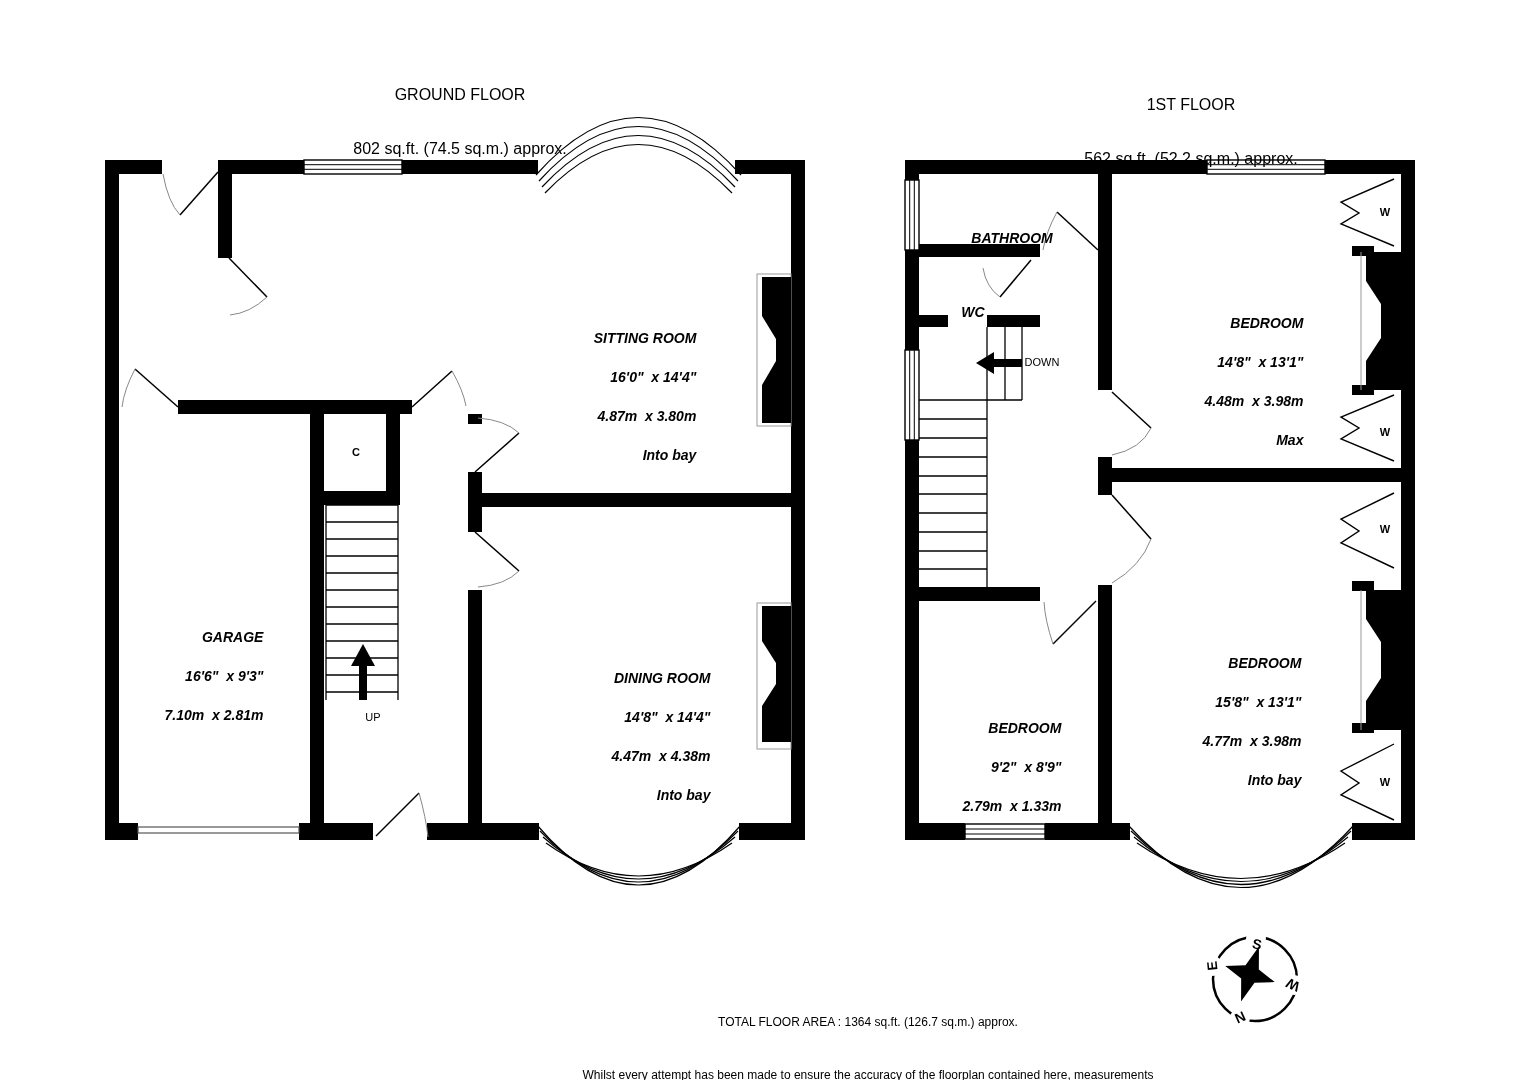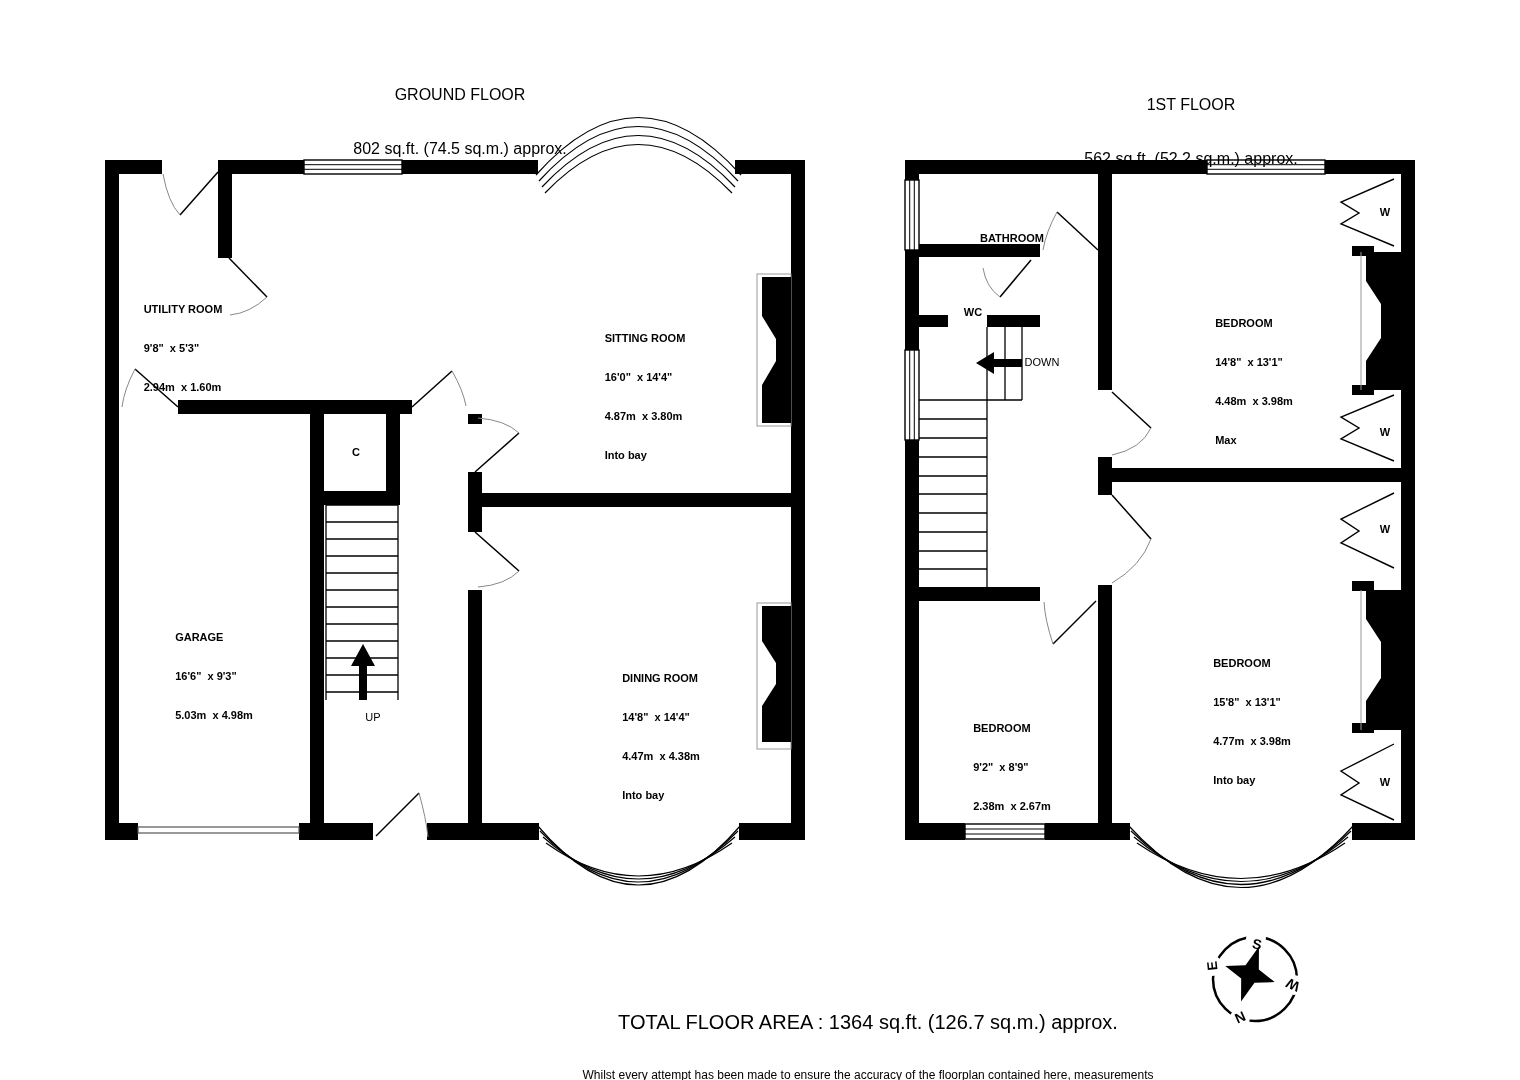--- a/index.html
+++ b/index.html
@@ -1,28 +1,28 @@
 <!DOCTYPE html>
 <html><head>
 <meta charset="utf-8">
 <style>
   html,body{margin:0;padding:0;background:#fff;}
   #stage{position:relative;width:1520px;height:1080px;background:#fff;overflow:hidden;
          font-family:"Liberation Sans",sans-serif;color:#000;}
   #plan-svg{position:absolute;left:0;top:0;}
-  .lbl{position:absolute;transform:translateX(-50%);text-align:left;
-       font-size:11px;font-weight:bold;line-height:13px;white-space:pre;}
+  .lbl{position:absolute;transform:translateX(-50%);text-align:right;
+       font-size:14px;font-weight:bold;line-height:13px;white-space:pre;font-style:italic;}
   .lbl div{white-space:pre;}
   .title{position:absolute;transform:translateX(-50%);text-align:center;
          font-size:16px;font-weight:normal;line-height:18px;white-space:pre;}
   .anno{position:absolute;transform:translateX(-50%);font-size:11px;font-weight:normal;white-space:pre;}
   .anno.bold{font-weight:bold;}
   #footer-block{position:absolute;left:868px;transform:translateX(-50%);top:975px;
                 text-align:center;white-space:pre;}
-  #total-area{font-size:20px;line-height:22px;white-space:pre;}
+  #total-area{font-size:12px;line-height:22px;white-space:pre;}
   .disc{font-size:12px;line-height:13.5px;white-space:pre;}
 </style>
 </head>
 <body>
 
 <div id="stage">
 
 <svg id="plan-svg" width="1520" height="1080" viewBox="0 0 1520 1080">
 
   <g>
@@ -270,35 +270,30 @@
 
   <div class="title" style="left:460px;top:50px;">
     <div>GROUND FLOOR</div>
     <div>802 sq.ft. (74.5 sq.m.) approx.</div>
   </div>
   <div class="title" style="left:1183px;top:60px;margin-left:8px;">
     <div>1ST FLOOR</div>
     <div>562 sq.ft. (52.2 sq.m.) approx.</div>
   </div>
 
-  <div class="lbl" style="left:183px;top:277px;">
-    <div>UTILITY ROOM</div>
-    <div>9'8"  x 5'3"</div>
-    <div>2.94m  x 1.60m</div>
-  </div>
   <div class="lbl" style="left:645px;top:306px;">
     <div>SITTING ROOM</div>
     <div>16'0"  x 14'4"</div>
     <div>4.87m  x 3.80m</div>
     <div>Into bay</div>
   </div>
   <div class="lbl" style="left:214px;top:605px;">
     <div>GARAGE</div>
     <div>16'6"  x 9'3"</div>
-    <div>5.03m  x 4.98m</div>
+    <div>7.10m  x 2.81m</div>
   </div>
   <div class="lbl" style="left:645px;top:646px;margin-left:16px;">
     <div>DINING ROOM</div>
     <div>14'8"  x 14'4"</div>
     <div>4.47m  x 4.38m</div>
     <div>Into bay</div>
   </div>
   <div class="anno bold" style="left:356px;top:446px;">C</div>
   <div class="anno" style="left:362px;top:711px;margin-left:11px;">UP</div>
 
@@ -318,21 +313,21 @@
   </div>
   <div class="lbl" style="left:1252px;top:631px;">
     <div>BEDROOM</div>
     <div>15'8"  x 13'1"</div>
     <div>4.77m  x 3.98m</div>
     <div>Into bay</div>
   </div>
   <div class="lbl" style="left:1012px;top:696px;">
     <div>BEDROOM</div>
     <div>9'2"  x 8'9"</div>
-    <div>2.38m  x 2.67m</div>
+    <div>2.79m  x 1.33m</div>
   </div>
 
   <div class="anno bold" style="left:1385px;top:206px;">W</div>
   <div class="anno bold" style="left:1385px;top:426px;">W</div>
   <div class="anno bold" style="left:1385px;top:523px;">W</div>
   <div class="anno bold" style="left:1385px;top:776px;">W</div>
 
   <div id="footer-block">
     <div id="total-area">TOTAL FLOOR AREA : 1364 sq.ft. (126.7 sq.m.) approx.</div>
     <div class="disc">Whilst every attempt has been made to ensure the accuracy of the floorplan contained here, measurements</div>

